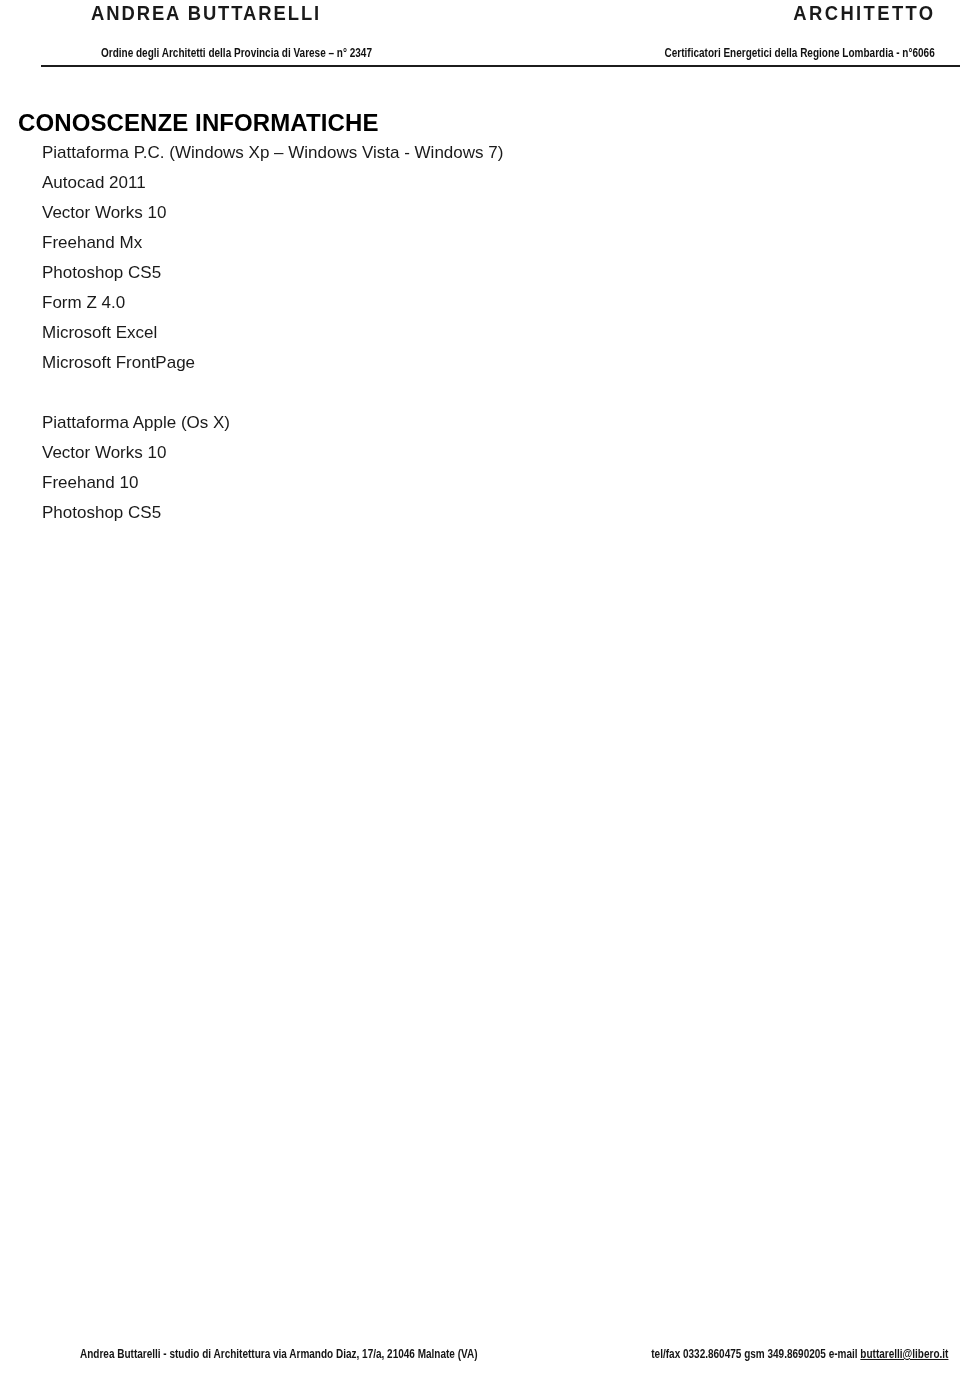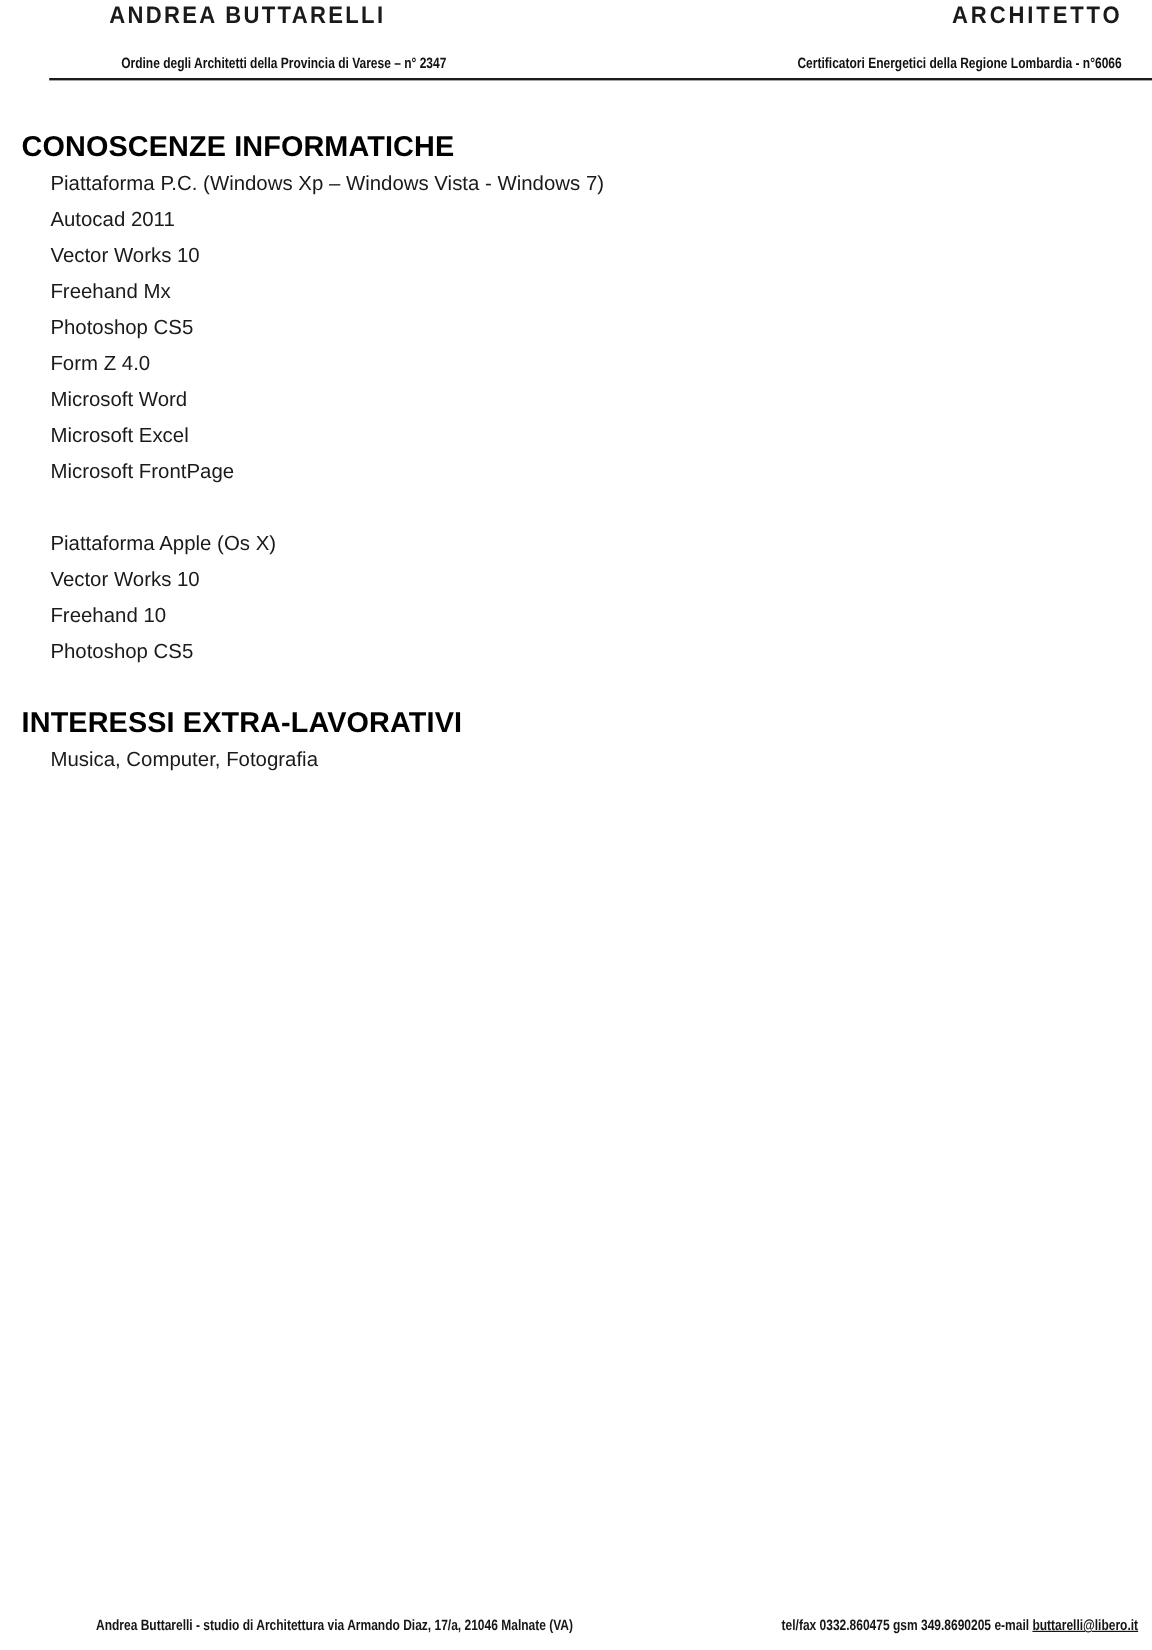--- a/index.html
+++ b/index.html
@@ -160,38 +160,33 @@
 
   <section class="block">
     <div class="section-heading">CONOSCENZE INFORMATICHE</div>
 
     <div class="body-line">Piattaforma P.C. (Windows Xp – Windows Vista - Windows 7)</div>
     <div class="body-line">Autocad 2011</div>
     <div class="body-line">Vector Works 10</div>
     <div class="body-line">Freehand Mx</div>
     <div class="body-line">Photoshop CS5</div>
     <div class="body-line">Form Z 4.0</div>
-    <div class="body-line">Microsoft Word</div>
     <div class="body-line">Microsoft Excel</div>
     <div class="body-line">Microsoft FrontPage</div>
 
     <div class="spacer-line"></div>
 
     <div class="body-line">Piattaforma Apple (Os X)</div>
     <div class="body-line">Vector Works 10</div>
     <div class="body-line">Freehand 10</div>
     <div class="body-line">Photoshop CS5</div>
   </section>
 
   <div class="spacer-line"></div>
 
-  <section class="block">
-    <div class="section-heading">INTERESSI EXTRA-LAVORATIVI</div>
-    <div class="body-line">Musica, Computer, Fotografia</div>
-  </section>
 
 </main>
 
 <footer class="footer">
   <div class="footer-inner">
     <span class="footer-text left">Andrea Buttarelli  -  studio di Architettura via Armando Diaz, 17/a, 21046 Malnate (VA)</span>
     <span class="footer-text right">
       <span>tel/fax 0332.860475 gsm  349.8690205 e-mail </span><span class="footer-email">buttarelli@libero.it</span>
     </span>
   </div>

